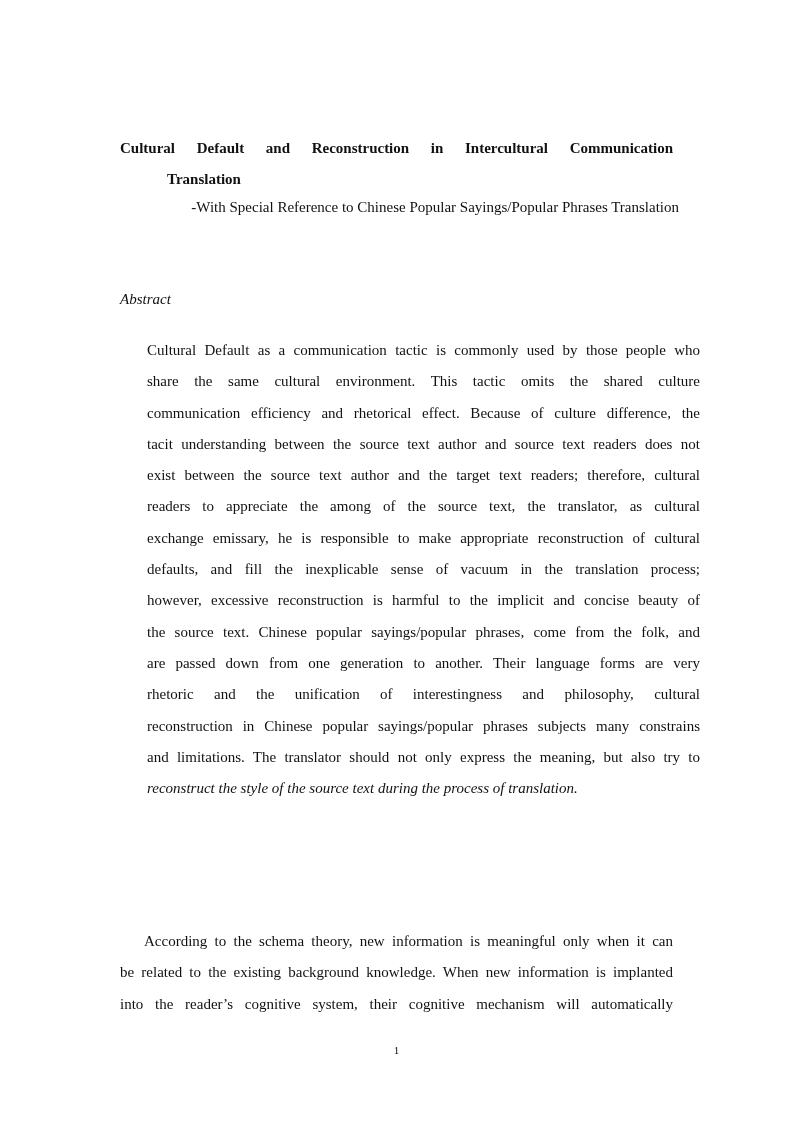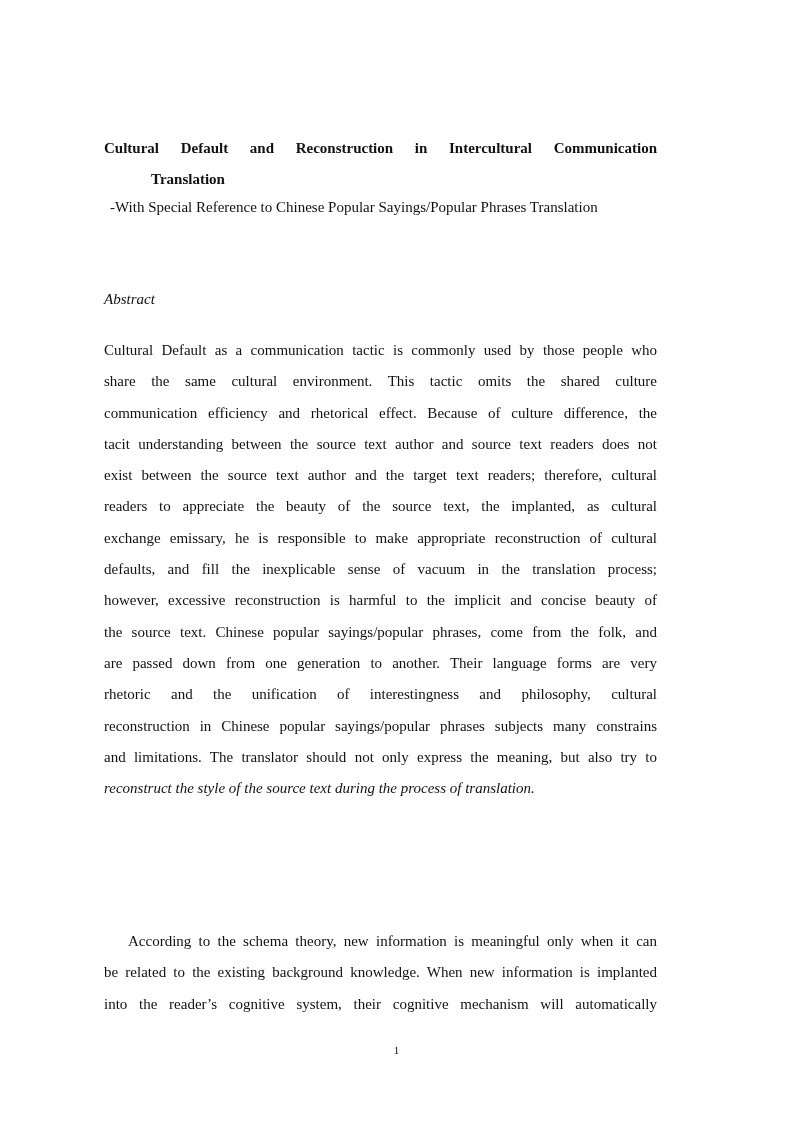--- a/index.html
+++ b/index.html
@@ -1,34 +1,34 @@
 <!DOCTYPE html>
 <html><head>
 <meta charset="utf-8">
 <style>
   html, body { margin: 0; padding: 0; background: #ffffff; }
   body { width: 793px; height: 1122px; position: relative; overflow: hidden;
          font-family: "Liberation Serif", "DejaVu Serif", serif; color: #111111; }
   .page { position: absolute; left: 0; top: 0; width: 793px; height: 1122px; }
-  .col { position: absolute; left: 104px; width: 553px; }
+  .col { position: absolute; left: 120px; width: 553px; }
   .title-line { font-weight: bold; font-size: 15px; height: 31px; line-height: 31px;
                 text-align: justify; text-align-last: justify; white-space: nowrap; }
   .title-line.last { text-align-last: left; margin-left: 47px; }
-  .subtitle { font-size: 15px; line-height: 20px; padding-left: 6px; }
+  .subtitle { font-size: 15px; line-height: 20px; padding-left: 6px; text-align: right; }
   .heading { font-size: 15px; line-height: 20px; }
   .line { font-size: 15px; height: 31.3px; line-height: 20px;
           text-align: justify; text-align-last: justify; white-space: nowrap; }
   .line.last { text-align-last: left; font-style: italic; }
   .line.indent { padding-left: 24px; margin-top: 12px; }
   .page-number { position: absolute; left: 0; width: 793px; top: 1044px;
                  text-align: center; font-size: 11px; }
   #title { top: 133px; }
   #subtitle { top: 197px; }
   #abstract-heading { top: 289px; font-style: italic; }
-  #para1 { top: 340px; }
+  #para1 { top: 340px; margin-left: 27px; }
   #para2 { top: 919px; }
 </style>
 </head>
 <body>
 
 <div class="page">
 
   <div class="col" id="title">
     <div class="title-line">Cultural Default and Reconstruction in Intercultural Communication</div>
     <div class="title-line last">Translation</div>
@@ -37,21 +37,21 @@
   <div class="col subtitle" id="subtitle">-With Special Reference to Chinese Popular Sayings/Popular Phrases Translation</div>
 
   <div class="col heading" id="abstract-heading">Abstract</div>
 
   <div class="col" id="para1">
     <div class="line">Cultural Default as a communication tactic is commonly used by those people who</div>
     <div class="line">share the same cultural environment. This tactic omits the shared culture</div>
     <div class="line">communication efficiency and rhetorical effect. Because of culture difference, the</div>
     <div class="line">tacit understanding between the source text author and source text readers does not</div>
     <div class="line">exist between the source text author and the target text readers; therefore, cultural</div>
-    <div class="line">readers to appreciate the beauty of the source text, the implanted, as cultural</div>
+    <div class="line">readers to appreciate the among of the source text, the translator, as cultural</div>
     <div class="line">exchange emissary, he is responsible to make appropriate reconstruction of cultural</div>
     <div class="line">defaults, and fill the inexplicable sense of vacuum in the translation process;</div>
     <div class="line">however, excessive reconstruction is harmful to the implicit and concise beauty of</div>
     <div class="line">the source text. Chinese popular sayings/popular phrases, come from the folk, and</div>
     <div class="line">are passed down from one generation to another. Their language forms are very</div>
     <div class="line">rhetoric and the unification of interestingness and philosophy, cultural</div>
     <div class="line">reconstruction in Chinese popular sayings/popular phrases subjects many constrains</div>
     <div class="line">and limitations. The translator should not only express the meaning, but also try to</div>
     <div class="line last">reconstruct the style of the source text during the process of translation.</div>
   </div>

